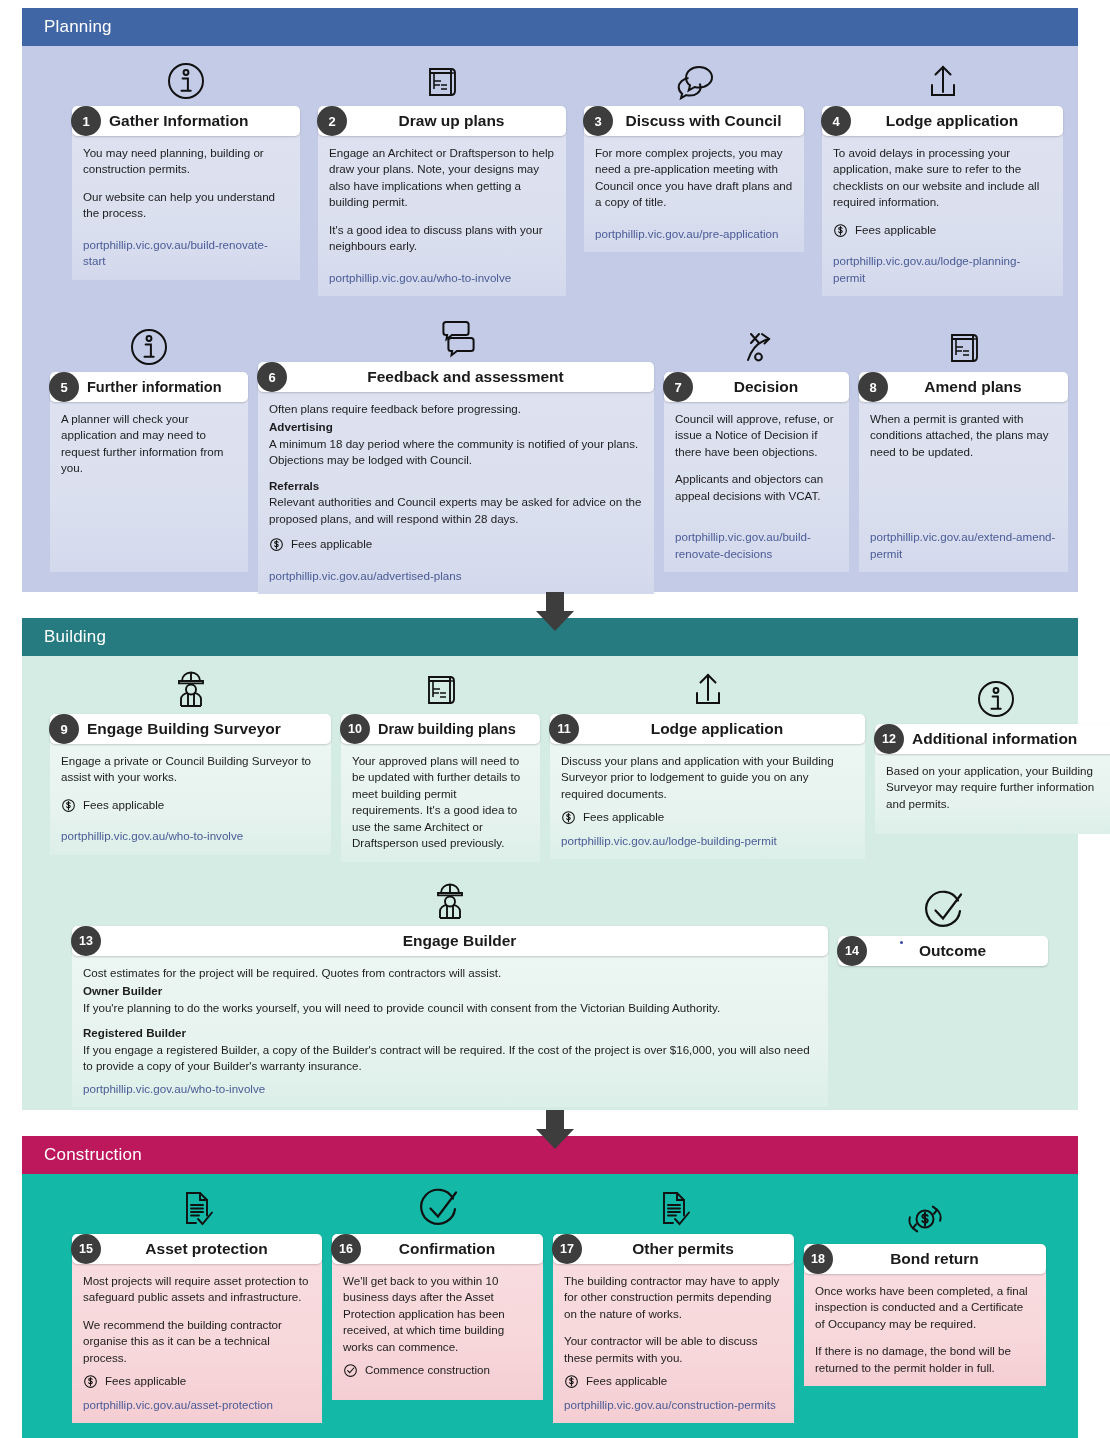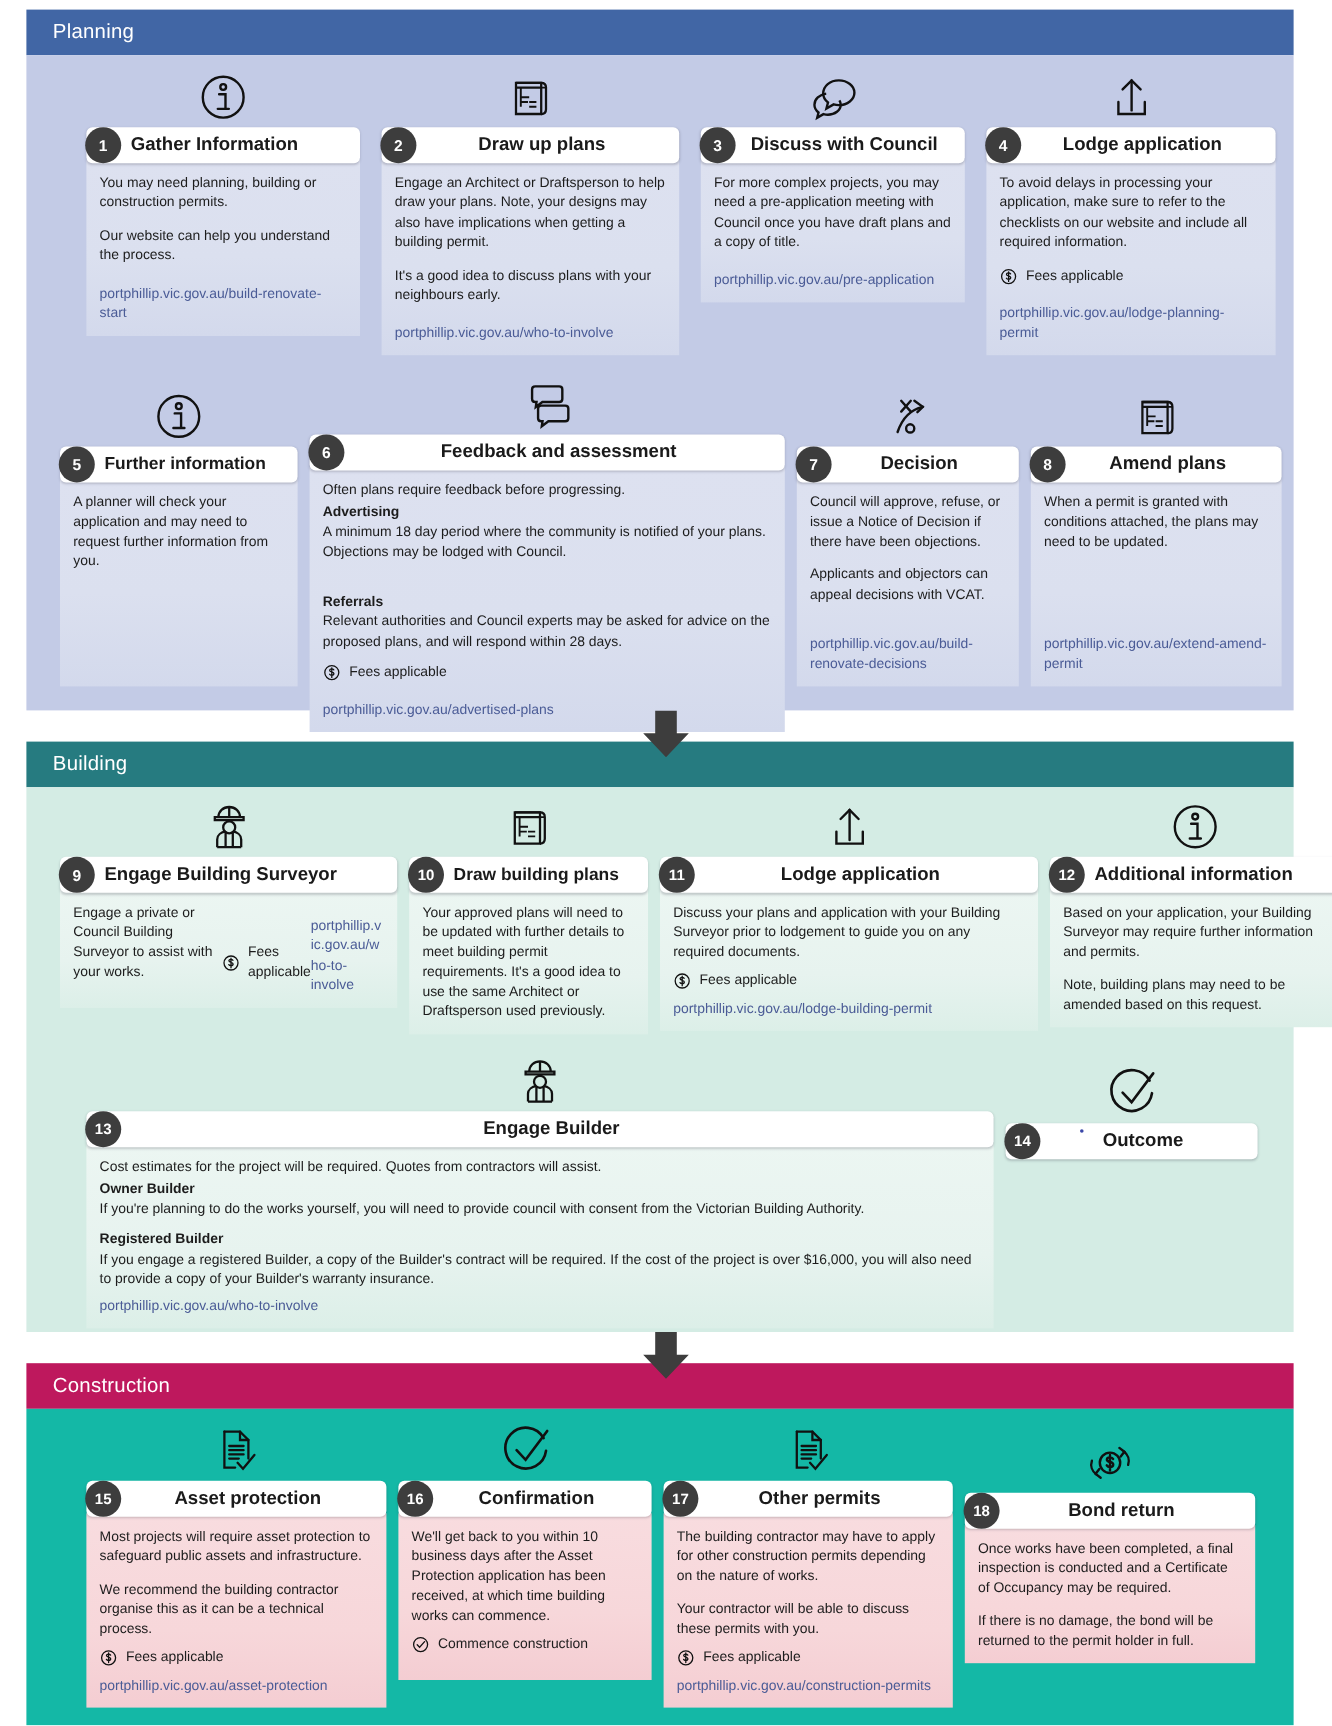--- a/index.html
+++ b/index.html
@@ -187,21 +187,21 @@
               <path d="M21 24h20c1.5 0 2.6 1.1 2.6 2.5v8c0 1.4-1.1 2.5-2.6 2.5H27l-5.5 4.2.6-4.2H21c-1.5 0-2.6-1.1-2.6-2.5v-8c0-1.4 1.1-2.5 2.6-2.5z"></path>
             </svg>
           </div>
           <div class="card-head">
             <span class="num">6</span>
             <span class="head-title">Feedback and assessment</span>
           </div>
           <div class="card-body" style="display:flex;flex-direction:column;">
             <p class="tight" style="margin-bottom:2px;">Often plans require feedback before progressing.</p>
             <p class="sub">Advertising</p>
-            <p style="margin-bottom:25px;">A minimum 18 day period where the community is notified of your plans. Objections may be lodged with Council.</p>
+            <p style="margin-bottom:9px;">A minimum 18 day period where the community is notified of your plans. Objections may be lodged with Council.</p>
             <p class="sub">Referrals</p>
             <p style="margin-bottom:9px;">Relevant authorities and Council experts may be asked for advice on the proposed plans, and will respond within 28 days.</p>
             <div class="tagline">
               <span class="glyph">
                 <svg width="15" height="15" viewBox="0 0 18 18" fill="none" stroke="#111" stroke-width="1.3">
                   <circle cx="9" cy="9" r="7"></circle>
                   <path d="M11 6.3c-.5-.7-1.3-1-2.1-1-1.1 0-2 .6-2 1.5 0 2.1 4.2 1 4.2 3.2 0 1-.9 1.7-2.1 1.7-.9 0-1.8-.4-2.2-1.1M9 4.2v9.6" stroke-linecap="round"></path>
                 </svg>
               </span>
               <span class="txt">Fees applicable</span>
@@ -275,21 +275,21 @@
               <path d="M23 6.5v8.5"></path>
               <circle cx="23" cy="23.5" r="5"></circle>
               <path d="M13 40v-6.5c0-3.6 3.4-6 7-6.6M33 40v-6.5c0-3.6-3.4-6-7-6.6"></path>
               <path d="M20 26.9V40M26 26.9V40M13 40h20"></path>
             </svg>
           </div>
           <div class="card-head">
             <span class="num">9</span>
             <span class="head-title left">Engage Building Surveyor</span>
           </div>
-          <div class="card-body" style="display:flex;align-items:flex-end;">
+          <div class="card-body" style="display:flex;flex-direction:column;">
             <p>Engage a private or Council Building Surveyor to assist with your works.</p>
             <div class="tagline">
               <span class="glyph">
                 <svg width="15" height="15" viewBox="0 0 18 18" fill="none" stroke="#111" stroke-width="1.3">
                   <circle cx="9" cy="9" r="7"></circle>
                   <path d="M11 6.3c-.5-.7-1.3-1-2.1-1-1.1 0-2 .6-2 1.5 0 2.1 4.2 1 4.2 3.2 0 1-.9 1.7-2.1 1.7-.9 0-1.8-.4-2.2-1.1M9 4.2v9.6" stroke-linecap="round"></path>
                 </svg>
               </span>
               <span class="txt">Fees applicable</span>
             </div>
@@ -350,21 +350,20 @@
               <circle cx="23" cy="14.5" r="2.4"></circle>
               <path d="M19.6 20.5h5.3v12.2M18.5 32.7h9.2" stroke-linecap="round"></path>
             </svg>
           </div>
           <div class="card-head">
             <span class="num wide">12</span>
             <span class="head-title left">Additional information</span>
           </div>
           <div class="card-body">
             <p>Based on your application, your Building Surveyor may require further information and permits.</p>
-            <p>Note, building plans may need to be amended based on this request.</p>
           </div>
         </div>
       </div>
 
       <div class="row" style="left:50px;top:222px;gap:10px;">
 
         <div class="card" style="width:756px;height:175px;">
           <div class="card-icon" style="justify-content:center;">
             <svg width="46" height="46" viewBox="0 0 46 46" fill="none" stroke="#111" stroke-width="1.9">
               <path d="M14 15c0-5 4-8.5 9-8.5s9 3.5 9 8.5"></path>

